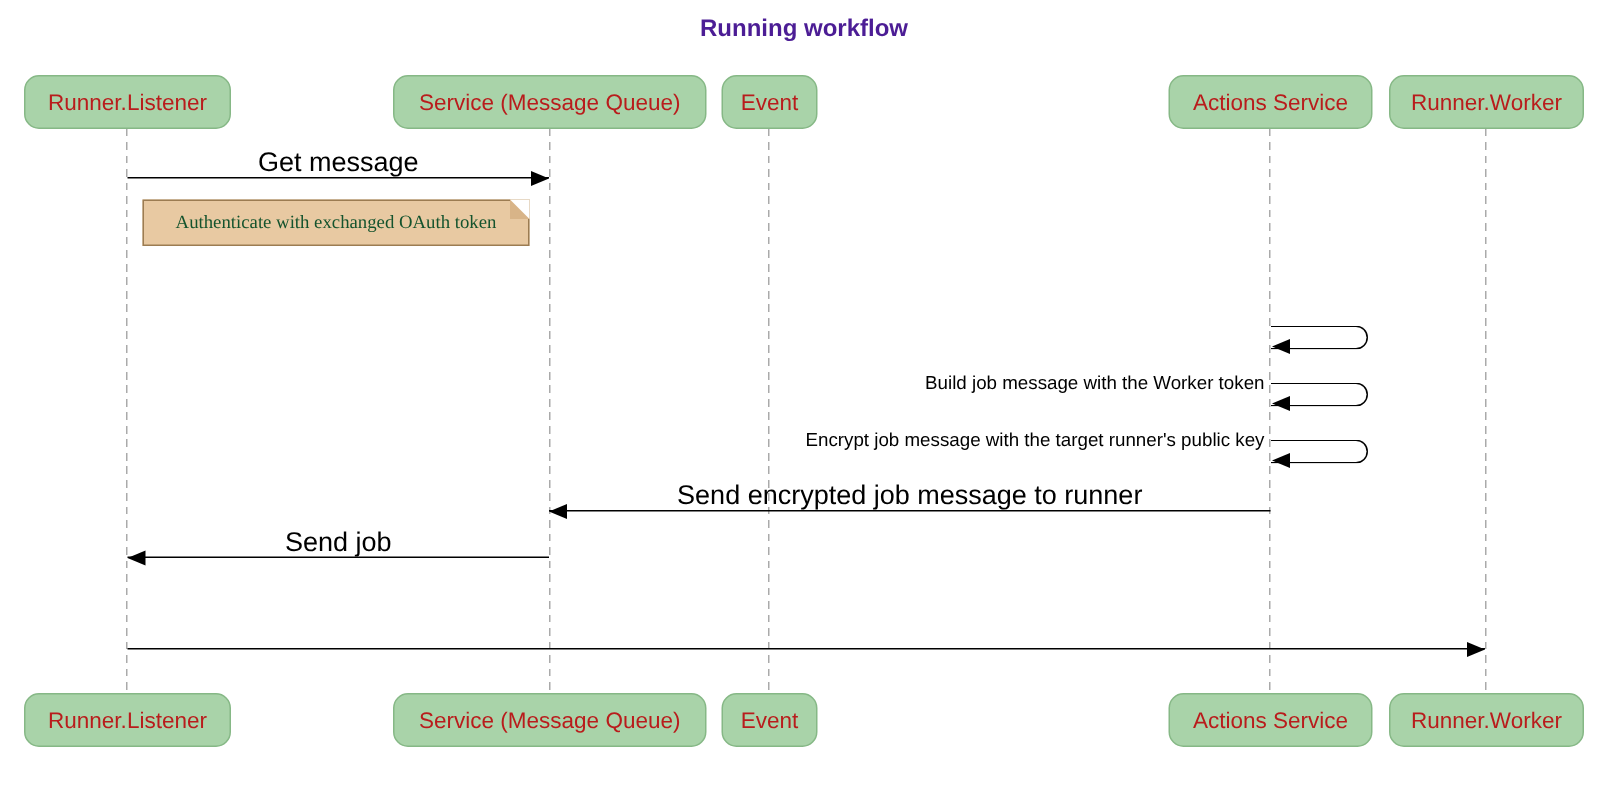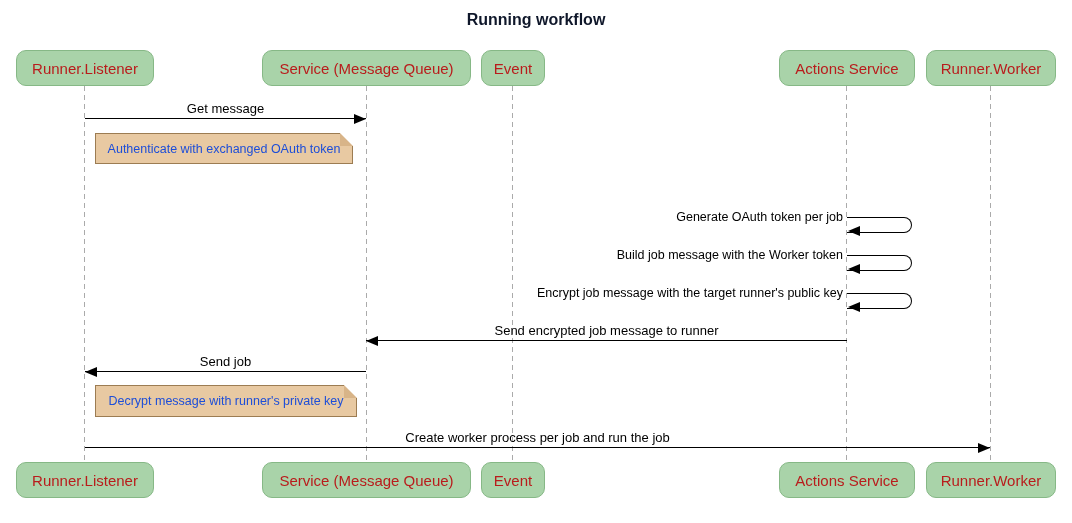--- a/index.html
+++ b/index.html
@@ -11,21 +11,21 @@
     font-family: "Liberation Sans", sans-serif;
     color: #111;
     overflow: hidden;
   }
   .title {
     position: absolute;
     top: 11px; left: 0; width: 100%;
     text-align: center;
     font-size: 16px;
     font-weight: bold;
-    color: #0f172a;
+    color: #4c1d95;
   }
   .participant {
     position: absolute;
     height: 36px;
     box-sizing: border-box;
     background: var(--participant-fill, #A9D3A9);
     border: 1px solid var(--participant-border, #86B886);
     border-radius: 10px;
     display: flex;
     align-items: center;
@@ -41,21 +41,21 @@
     width: 1px;
     background-image: repeating-linear-gradient(
       to bottom,
       var(--lifeline, #AAAAAA) 0px, var(--lifeline, #AAAAAA) 5px,
       transparent 5px, transparent 9px);
   }
   .msg { position: absolute; }
   .msg .lbl {
     height: 15px; line-height: 15px;
     text-align: center;
-    font-size: 13px;
+    font-size: 18px;
     color: #000;
     white-space: nowrap;
   }
   .msg .line {
     position: relative;
     height: 0;
     border-top: 1.5px solid var(--arrow, #000);
     margin-top: 2px;
   }
   .head-r, .head-l {
@@ -87,22 +87,23 @@
   }
   .note {
     position: absolute;
     box-sizing: border-box;
     background: var(--note-fill, #E8C9A2);
     border: 1px solid var(--note-border, #9C7C52);
     display: flex;
     align-items: center;
     justify-content: center;
     font-size: 12.5px;
-    color: #1d4ed8;
+    color: #14532d;
     white-space: nowrap;
+    font-family: Liberation Serif, serif;
   }
   .note::after {
     content: "";
     position: absolute;
     top: -1px; right: -1px;
     width: 0; height: 0;
     border-style: solid;
     border-width: 0 13px 13px 0;
     border-color: transparent #ffffff var(--note-fold, #D8B488) transparent;
   }
@@ -129,21 +130,20 @@
   <div class="msg" style="left:85px; top:101px; width:281px;">
     <div class="lbl">Get message</div>
     <div class="line">
       <span class="head-r"></span>
     </div>
   </div>
 
   <div class="note" style="left:95px; top:133px; width:258px; height:31px;">Authenticate with exchanged OAuth token</div>
 
 
-  <div class="selflbl" style="right:229px; top:210px;">Generate OAuth token per job</div>
   <div class="selfloop" style="left:847px; top:217px;">
     <span class="head-l"></span>
   </div>
 
   <div class="selflbl" style="right:229px; top:248px;">Build job message with the Worker token</div>
   <div class="selfloop" style="left:847px; top:255px;">
     <span class="head-l"></span>
   </div>
 
   <div class="selflbl" style="right:229px; top:286px;">Encrypt job message with the target runner's public key</div>
@@ -158,24 +158,22 @@
     </div>
   </div>
 
   <div class="msg" style="left:366px; top:323px; width:481px;">
     <div class="lbl">Send encrypted job message to runner</div>
     <div class="line">
       <span class="head-l"></span>
     </div>
   </div>
 
-  <div class="note" style="left:95px; top:385px; width:262px; height:32px;">Decrypt message with runner's private key</div>
 
   <div class="msg" style="left:85px; top:430px; width:905px;">
-    <div class="lbl">Create worker process per job and run the job</div>
     <div class="line">
       <span class="head-r"></span>
     </div>
   </div>
 
   <div class="participant" style="left:16px;  top:462px; width:138px;">Runner.Listener</div>
   <div class="participant" style="left:262px; top:462px; width:209px;">Service (Message Queue)</div>
   <div class="participant" style="left:481px; top:462px; width:64px;">Event</div>
   <div class="participant" style="left:779px; top:462px; width:136px;">Actions Service</div>
   <div class="participant" style="left:926px; top:462px; width:130px;">Runner.Worker</div>

